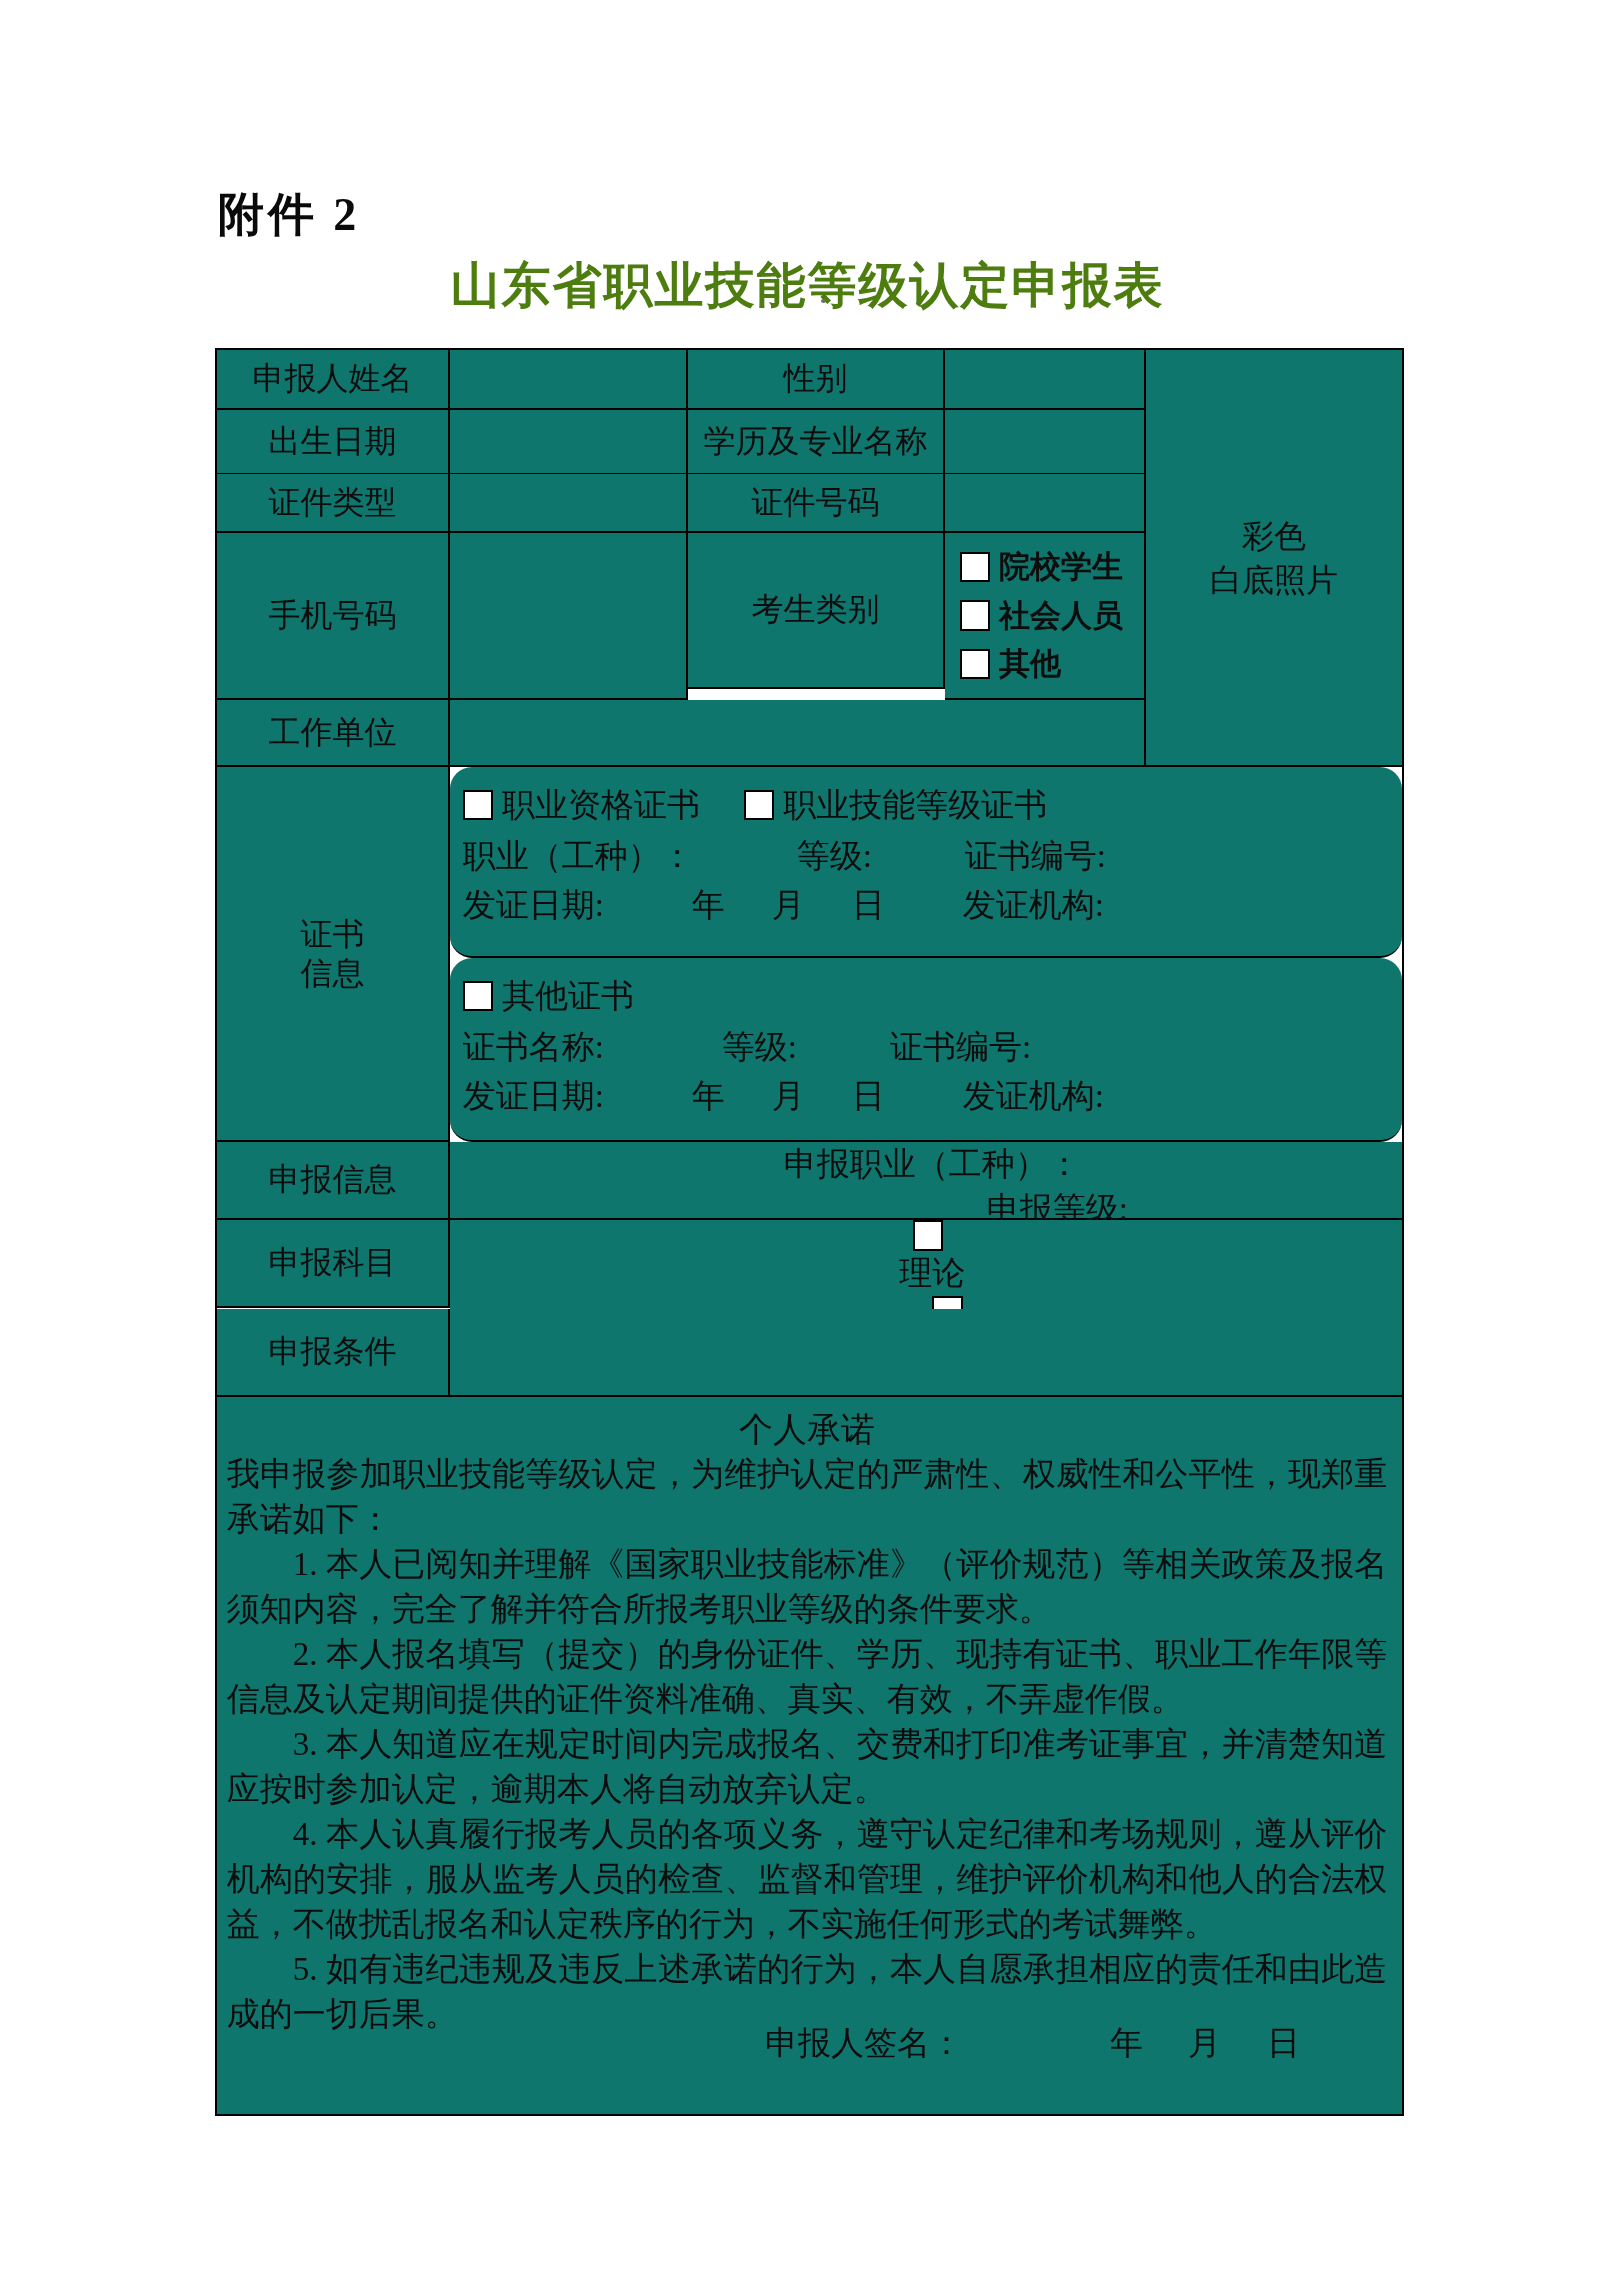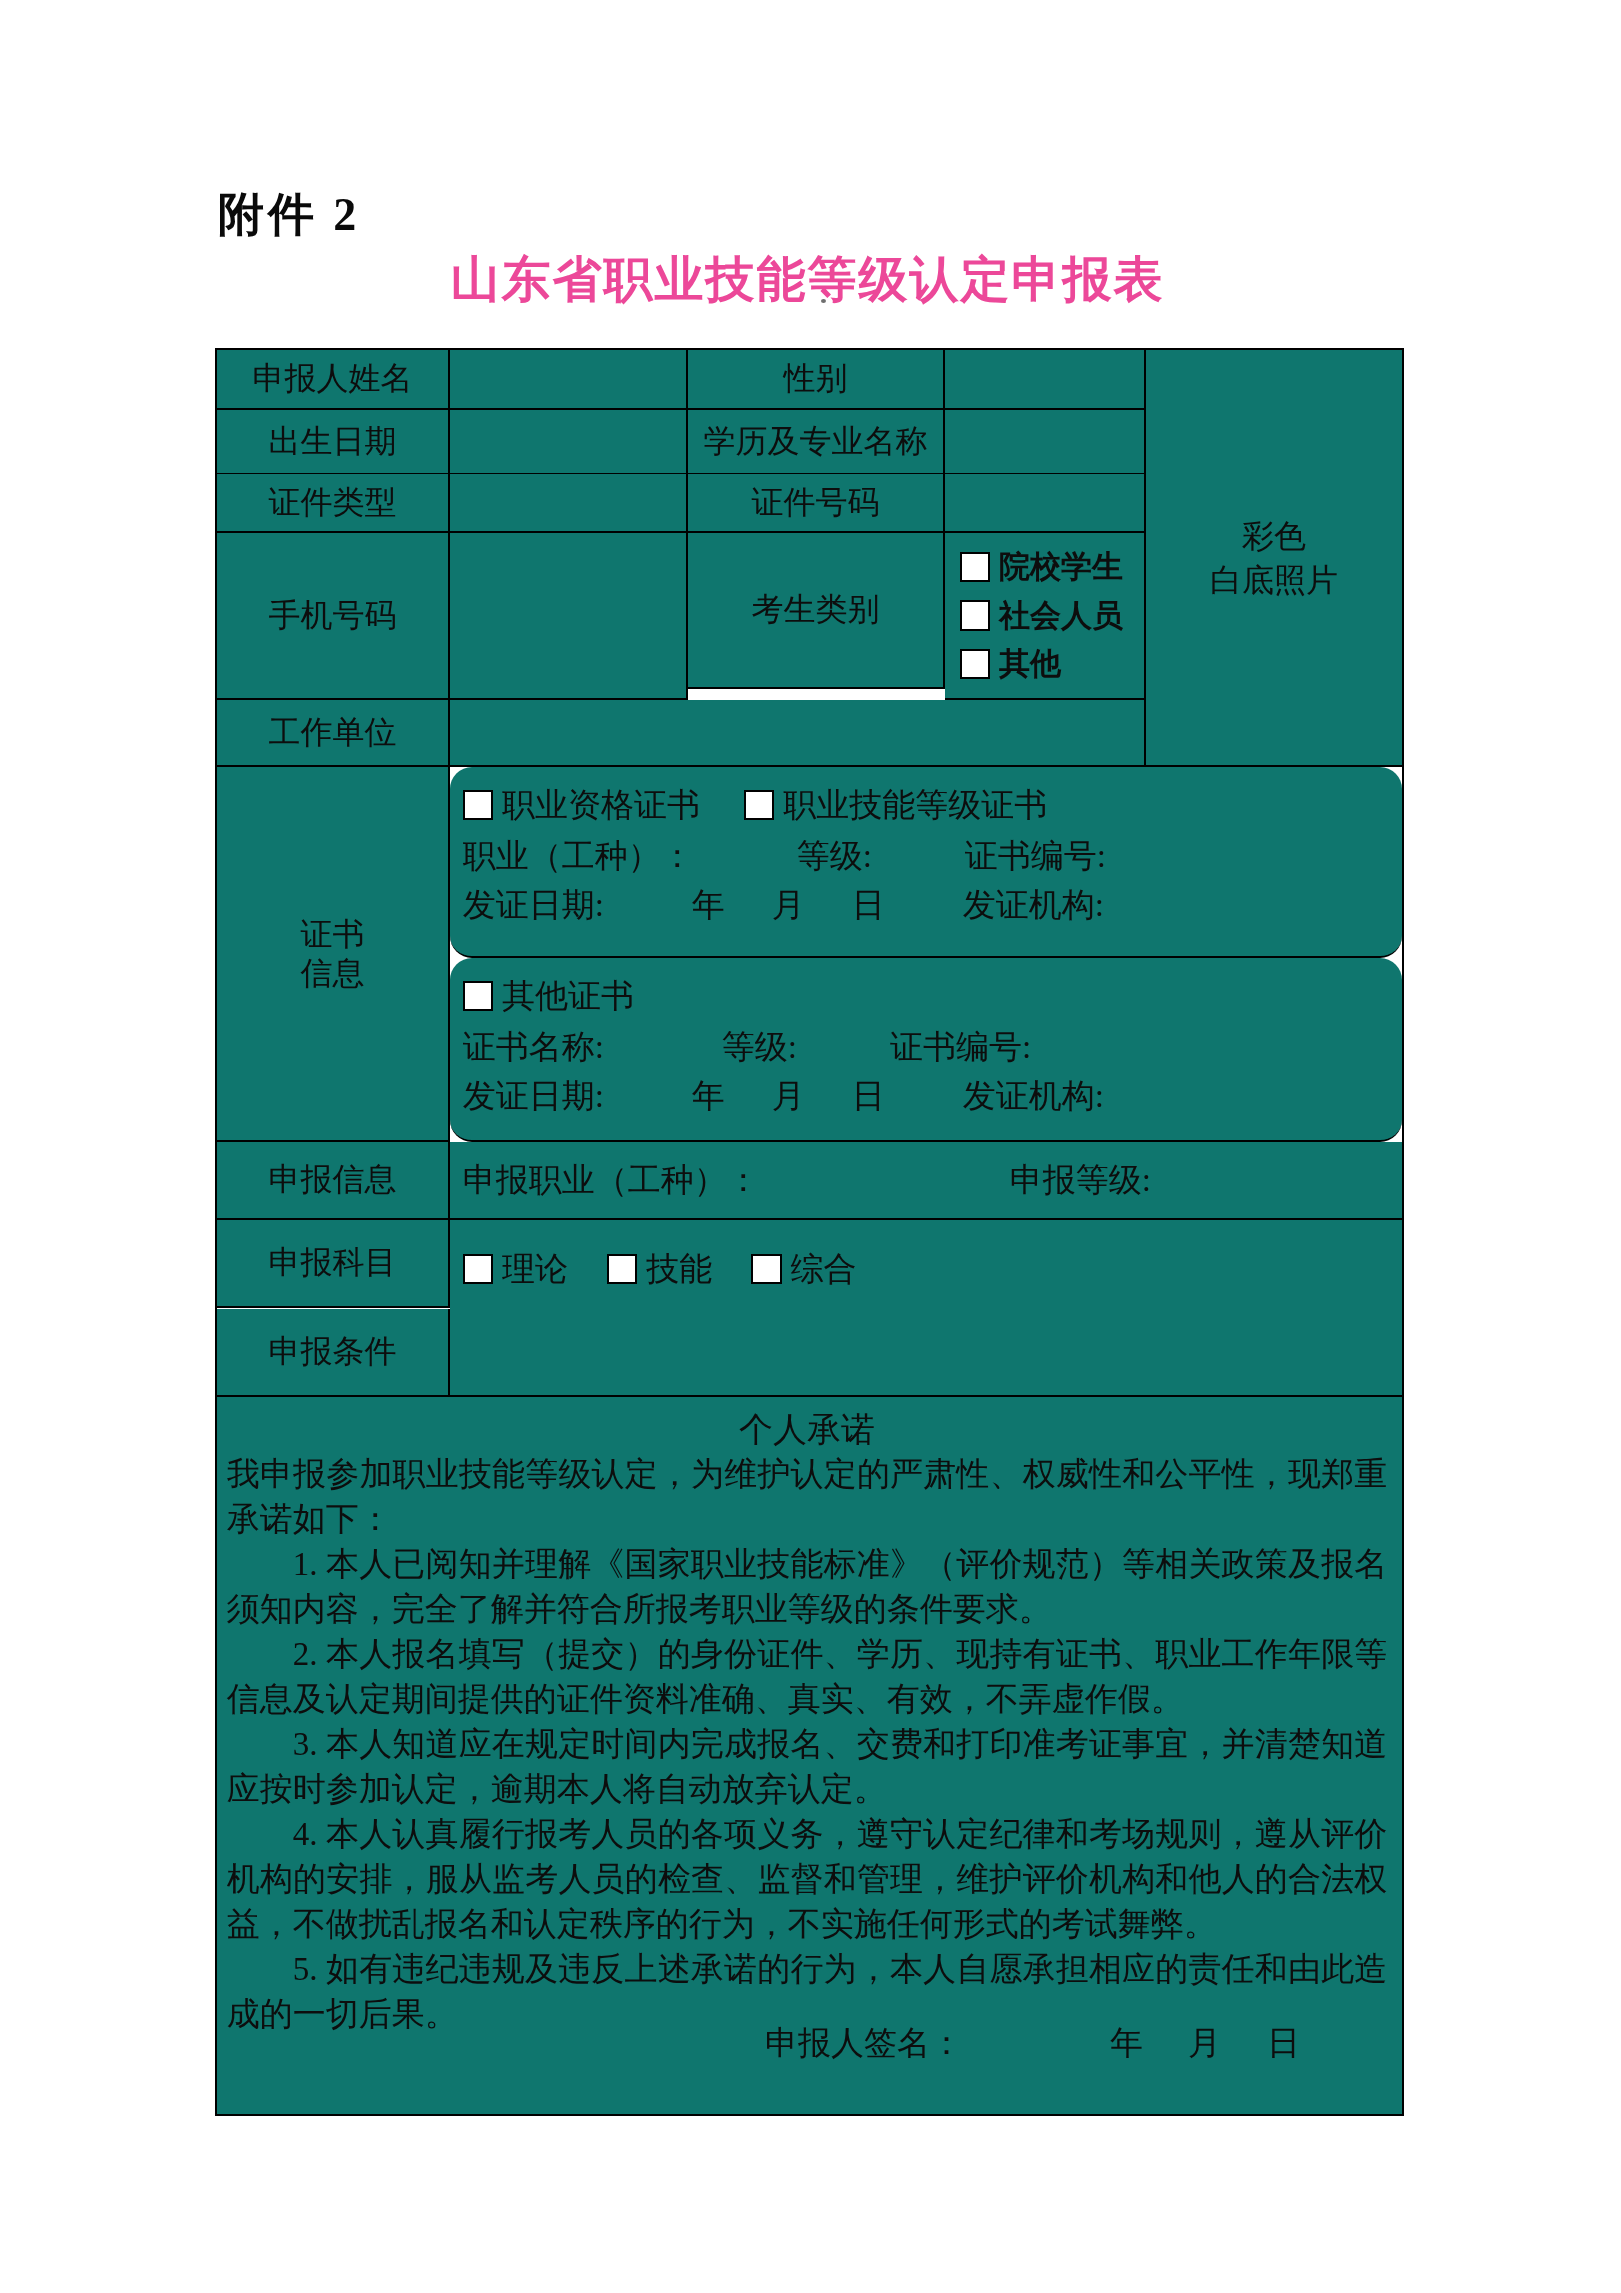--- a/index.html
+++ b/index.html
@@ -6,22 +6,22 @@
   body{
     width:1621px;height:2294px;position:relative;background:#ffffff;
     font-family:"Liberation Serif","DejaVu Serif",serif;color:#111;
     -webkit-font-smoothing:antialiased;
   }
   .attachment{
     position:absolute;left:218px;top:184px;font-size:46px;font-weight:bold;
     letter-spacing:3.9px;color:#0a0a0a;
   }
   .main-title{
-    position:absolute;left:215px;top:247px;width:1185px;text-align:center;
-    font-size:49px;font-weight:bold;letter-spacing:2px;color:#ec4899;
+    position:absolute;left:215px;top:253px;width:1185px;text-align:center;
+    font-size:49px;font-weight:bold;letter-spacing:2px;color:#4d7c0f;
   }
   .speck{position:absolute;left:821px;top:299px;width:4.9px;height:3.9px;background:#6f6f6f;border-radius:50%;}
   .form-table{
     position:absolute;left:215px;top:348px;width:1185px;height:1764px;
     border:2.9px solid #000;box-sizing:content-box;
   }
   .cell{position:absolute;box-sizing:border-box;background:#0f766e;}
   .br{border-right:2px solid #000;}
   .bb{border-bottom:2.9px solid #000;}
   .label-cell{display:flex;align-items:center;justify-content:center;
@@ -32,21 +32,21 @@
   .opt-col{display:flex;flex-direction:column;justify-content:space-around;
     padding:9.8px 5.9px 9.8px 14.7px;font-size:31px;color:#0d0d0d;}
   .opt-line{white-space:nowrap;display:flex;align-items:center;font-weight:bold;}
   .cbx{display:inline-block;width:26.5px;height:26.5px;border:2.5px solid #000;
     margin-right:8.8px;flex:0 0 auto;vertical-align:-3.9px;background:#fff;}
   .cbx.inline{vertical-align:-2.9px;}
   .cert-block{padding:15.7px 9.8px 0 12.7px;font-size:33px;color:#0d0d0d;border-radius:22px;}
   .cert-line{height:49px;display:flex;align-items:center;white-space:nowrap;}
   .cert-line.first{height:45px;margin-bottom:3.9px;}
   .app-value{display:flex;align-items:center;padding-left:12.7px;font-size:33px;
-    color:#0d0d0d;white-space:nowrap;}
+    color:#0d0d0d;white-space:nowrap;flex-direction:column;}
   .commit{padding:9.8px 14.7px 0 9.8px;}
   .commit-title{text-align:center;font-size:34px;line-height:45px;color:#0d0d0d;}
   .commit p{margin:0;font-size:33px;line-height:45px;text-align:justify;
     color:#0d0d0d;}
   .commit p.indent{text-indent:2em;}
   .sig-row{position:absolute;left:0;top:624px;width:100%;height:44px;font-size:33px;color:#0d0d0d;}
   .sig-row span{position:absolute;white-space:nowrap;}
   .sig-label{left:548px;}
   .sig-year{left:893px;}
   .sig-month{left:971px;}

